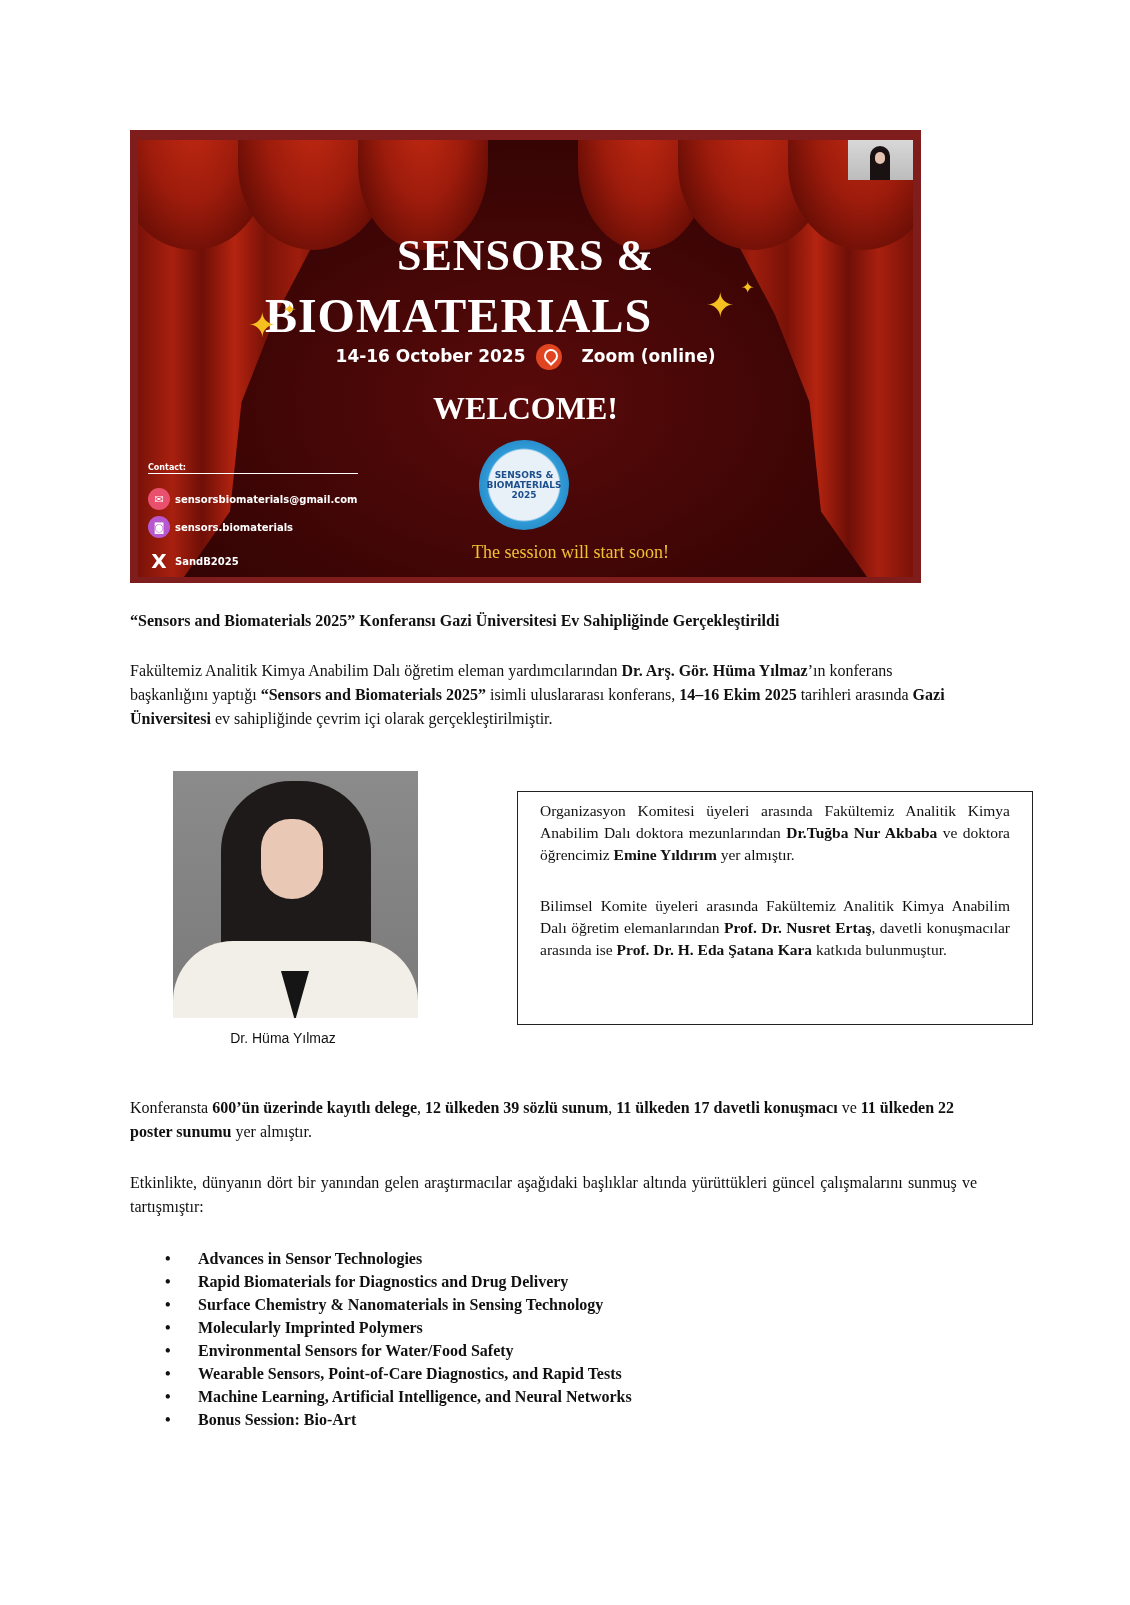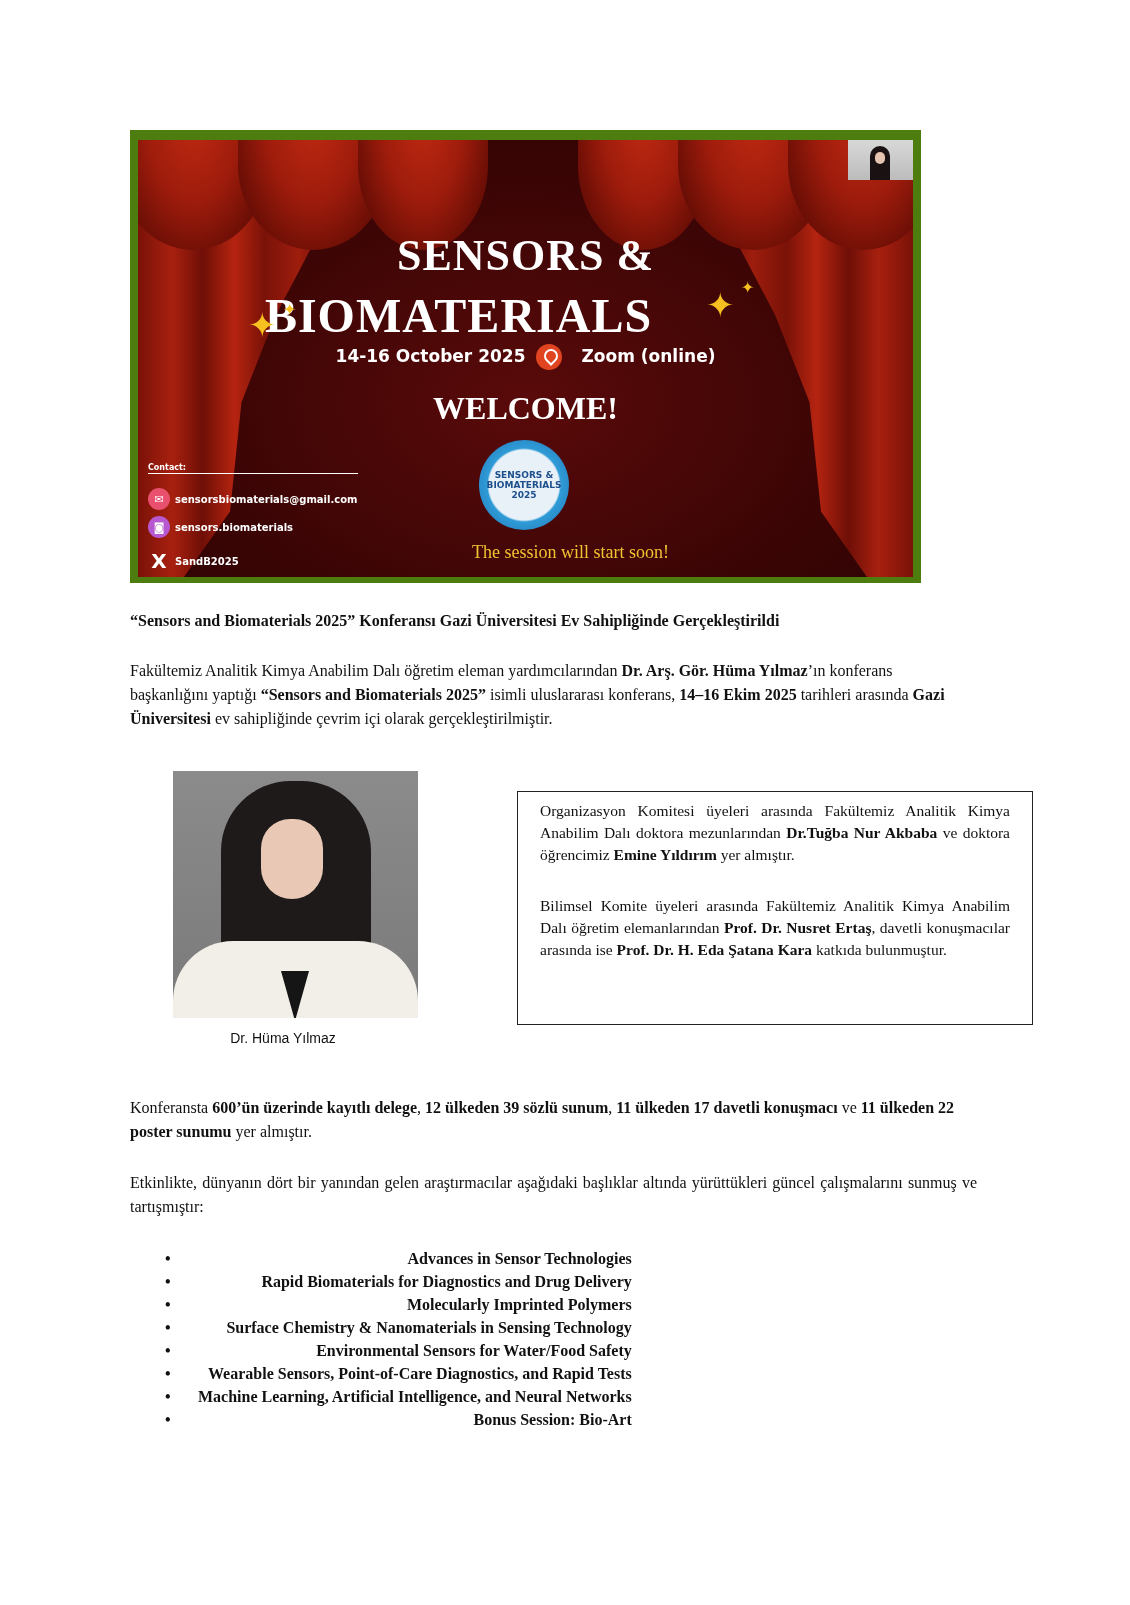--- a/index.html
+++ b/index.html
@@ -1,19 +1,19 @@
 <!DOCTYPE html>
 <html><head>
 <meta charset="utf-8">
 <style>
   html,body{margin:0;padding:0;background:#fff;}
   body{width:1130px;height:1605px;position:relative;overflow:hidden;font-family:"Liberation Serif",serif;color:#111;}
   .abs{position:absolute;}
   
-  #banner{left:130px;top:130px;width:791px;height:453px;background:#4d7c0f;overflow:hidden;}
+  #banner{left:130px;top:130px;width:791px;height:453px;background:#7f1d1d;overflow:hidden;}
   #stage{position:absolute;left:8px;top:10px;width:775px;height:437px;background:radial-gradient(ellipse at 50% 60%,#5a0a0a 0%,#3d0505 55%,#2a0202 100%);overflow:hidden;}
   .curtain-l,.curtain-r{position:absolute;top:0;height:437px;width:230px;}
   .curtain-l{left:0;background:linear-gradient(90deg,#7a1208 0%,#a8200f 15%,#6f0f07 28%,#b52410 42%,#7a1208 55%,#9e1d0d 70%,#5e0c05 85%,transparent 100%);clip-path:polygon(0 0,100% 0,60% 40%,45% 60%,40% 85%,20% 100%,0 100%);}
   .curtain-r{right:0;background:linear-gradient(270deg,#7a1208 0%,#a8200f 15%,#6f0f07 28%,#b52410 42%,#7a1208 55%,#9e1d0d 70%,#5e0c05 85%,transparent 100%);clip-path:polygon(100% 0,0 0,40% 40%,55% 60%,60% 85%,80% 100%,100% 100%);}
   .valance{position:absolute;top:0;left:0;width:775px;height:120px;}
   .swag{position:absolute;top:-60px;width:150px;height:170px;border-radius:0 0 50% 50%;background:radial-gradient(ellipse at 50% 20%,#c22a12 0%,#9e1c0c 45%,#6e0f06 75%,#4a0804 100%);}
   .title1{left:0;width:775px;top:90px;text-align:center;color:#fff;font:bold 44px "Liberation Serif",serif;letter-spacing:1px;}
   .title2{left:0;width:641px;top:148px;text-align:center;color:#fff;font:bold 48px "Liberation Serif",serif;letter-spacing:1px;}
   .dateline{left:0;width:775px;top:204px;text-align:center;color:#fff;font:bold 17px "DejaVu Sans",sans-serif;}
   .pin{display:inline-block;width:26px;height:26px;border-radius:50%;background:#e04420;vertical-align:middle;margin:0 20px 0 10px;position:relative;}
@@ -34,21 +34,21 @@
   .photo{left:173px;top:771px;width:245px;height:247px;background:linear-gradient(180deg,#8b8b8b,#7a7a7a);overflow:hidden;}
   .hair{position:absolute;left:48px;top:10px;width:150px;height:230px;border-radius:70px 70px 40px 40px;background:#1e1a1a;}
   .face2{position:absolute;left:88px;top:48px;width:62px;height:80px;border-radius:30px 30px 32px 32px;background:#e9c8b5;}
   .jacket{position:absolute;left:0;top:170px;width:245px;height:80px;background:#f2efe9;border-radius:60px 60px 0 0;}
   .shirt{position:absolute;left:108px;top:200px;width:28px;height:50px;background:#151515;clip-path:polygon(0 0,100% 0,50% 100%);}
   .caption{left:173px;top:1030px;width:220px;text-align:center;font:14px "Liberation Sans",sans-serif;}
   .box{left:517px;top:791px;width:470px;height:216px;border:1.5px solid #222;padding:8px 22px;font:15.5px/22px "Liberation Serif",serif;text-align:justify;}
   .box p{margin:0;}
   .p2{left:130px;top:1096px;width:850px;font:16px/24px "Liberation Serif",serif;}
   .p3{left:130px;top:1171px;width:847px;font:16px/24px "Liberation Serif",serif;text-align:justify;}
-  ul.topics{position:absolute;left:160px;top:1247px;margin:0;padding:0;list-style:none;font:bold 16px/23px "Liberation Serif",serif;text-align:right;}
+  ul.topics{position:absolute;left:160px;top:1247px;margin:0;padding:0;list-style:none;font:bold 16px/23px "Liberation Serif",serif;}
   ul.topics li{position:relative;padding-left:38px;}
   ul.topics li:before{content:"•";position:absolute;left:5px;top:0;}
 </style>
 </head>
 <body>
 
 <div id="banner" class="abs">
   <div id="stage">
     <div class="curtain-l"></div>
     <div class="curtain-r"></div>
@@ -116,19 +116,19 @@
 
 <div class="abs p2">
   <span>Konferansta </span><b>600’ün üzerinde kayıtlı delege</b><span>, </span><b>12 ülkeden 39 sözlü sunum</b><span>, </span><b>11 ülkeden 17 davetli konuşmacı</b><span> ve </span><b>11 ülkeden 22 poster sunumu</b><span> yer almıştır.</span>
 </div>
 
 <div class="abs p3">Etkinlikte, dünyanın dört bir yanından gelen araştırmacılar aşağıdaki başlıklar altında yürüttükleri güncel çalışmalarını sunmuş ve tartışmıştır:</div>
 
 <ul class="topics">
   <li>Advances in Sensor Technologies</li>
   <li>Rapid Biomaterials for Diagnostics and Drug Delivery</li>
+  <li>Surface Chemistry &amp; Nanomaterials in Sensing Technology</li>
   <li>Molecularly Imprinted Polymers</li>
-  <li>Surface Chemistry &amp; Nanomaterials in Sensing Technology</li>
   <li>Environmental Sensors for Water/Food Safety</li>
   <li>Wearable Sensors, Point-of-Care Diagnostics, and Rapid Tests</li>
   <li>Machine Learning, Artificial Intelligence, and Neural Networks</li>
   <li>Bonus Session: Bio-Art</li>
 </ul>
 
 </body></html>

